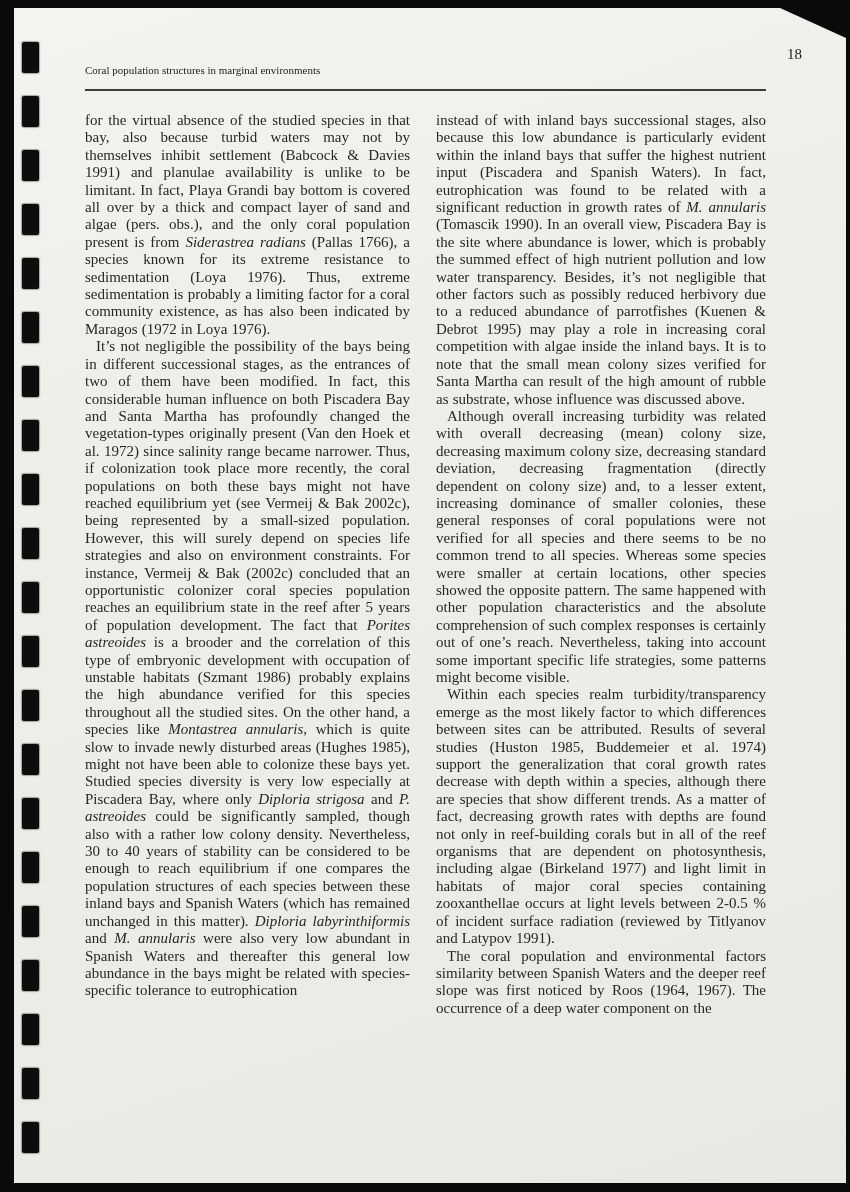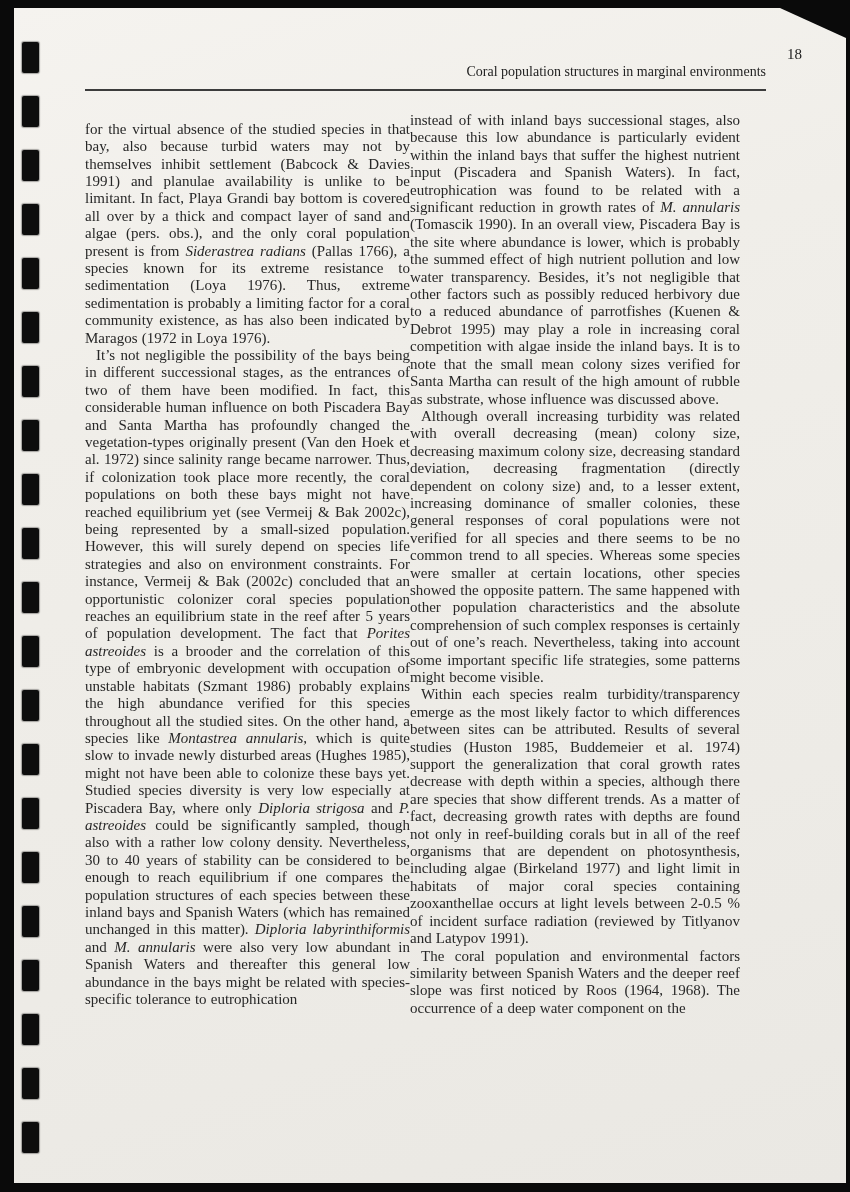--- a/index.html
+++ b/index.html
@@ -20,29 +20,29 @@
     position:absolute; left:8px; width:17px; height:31px;
     background:#0d0d0d; border-radius:2px;
     box-shadow:0 0 1px 1px rgba(20,20,20,.35);
   }
   .page-number {
     position:absolute; top:38px; right:44px;
     font-size:15px; color:#222;
   }
   .running-title {
     position:absolute; top:56px; left:71px; width:681px;
-    text-align:right; font-size:14px; color:#222;
+    text-align:left; font-size:11px; color:#222;
   }
   .rule {
     position:absolute; top:81px; left:71px; width:681px; height:2px;
     background:#3c3c3c;
   }
   .columns {
     position:absolute; top:104px; left:71px; width:681px;
-    display:flex; align-items:center;
+    display:flex; gap:26px;
   }
   .col { width:325px; }
   .col.right { width:330px; }
   .col p {
     margin:0; text-align:justify; text-align-last:left;
     font-size:15px; line-height:17.4px; color:#272727;
     word-spacing:0.4px;
   }
   .col p.indent { text-indent:11px; }
   .col p i { }
@@ -85,19 +85,19 @@
 
     <div class="columns">
       <div class="col left">
           <p class=""><span>for the virtual absence of the studied species in that bay, also because turbid waters may not by themselves inhibit settlement (Babcock &amp; Davies 1991) and planulae availability is unlike to be limitant. In fact, Playa Grandi bay bottom is covered all over by a thick and compact layer of sand and algae (pers. obs.), and the only coral population present is from </span><i>Siderastrea radians</i><span> (Pallas 1766), a species known for its extreme resistance to sedimentation (Loya 1976). Thus, extreme sedimentation is probably a limiting factor for a coral community existence, as has also been indicated by Maragos (1972 in Loya 1976).</span></p>
           <p class="indent"><span>It’s not negligible the possibility of the bays being in different successional stages, as the entrances of two of them have been modified. In fact, this considerable human influence on both Piscadera Bay and Santa Martha has profoundly changed the vegetation-types originally present (Van den Hoek et al. 1972) since salinity range became narrower. Thus, if colonization took place more recently, the coral populations on both these bays might not have reached equilibrium yet (see Vermeij &amp; Bak 2002c), being represented by a small-sized population. However, this will surely depend on species life strategies and also on environment constraints. For instance, Vermeij &amp; Bak (2002c) concluded that an opportunistic colonizer coral species population reaches an equilibrium state in the reef after 5 years of population development. The fact that </span><i>Porites astreoides</i><span> is a brooder and the correlation of this type of embryonic development with occupation of unstable habitats (Szmant 1986) probably explains the high abundance verified for this species throughout all the studied sites. On the other hand, a species like </span><i>Montastrea annularis</i><span>, which is quite slow to invade newly disturbed areas (Hughes 1985), might not have been able to colonize these bays yet. Studied species diversity is very low especially at Piscadera Bay, where only </span><i>Diploria strigosa</i><span> and </span><i>P. astreoides</i><span> could be significantly sampled, though also with a rather low colony density. Nevertheless, 30 to 40 years of stability can be considered to be enough to reach equilibrium if one compares the population structures of each species between these inland bays and Spanish Waters (which has remained unchanged in this matter). </span><i>Diploria labyrinthiformis</i><span> and </span><i>M. annularis</i><span> were also very low abundant in Spanish Waters and thereafter this general low abundance in the bays might be related with species-specific tolerance to eutrophication</span></p>
         </div>
       <div class="col right">
           <p class=""><span>instead of with inland bays successional stages, also because this low abundance is particularly evident within the inland bays that suffer the highest nutrient input (Piscadera and Spanish Waters). In fact, eutrophication was found to be related with a significant reduction in growth rates of </span><i>M. annularis</i><span> (Tomascik 1990). In an overall view, Piscadera Bay is the site where abundance is lower, which is probably the summed effect of high nutrient pollution and low water transparency. Besides, it’s not negligible that other factors such as possibly reduced herbivory due to a reduced abundance of parrotfishes (Kuenen &amp; Debrot 1995) may play a role in increasing coral competition with algae inside the inland bays. It is to note that the small mean colony sizes verified for Santa Martha can result of the high amount of rubble as substrate, whose influence was discussed above.</span></p>
           <p class="indent"><span>Although overall increasing turbidity was related with overall decreasing (mean) colony size, decreasing maximum colony size, decreasing standard deviation, decreasing fragmentation (directly dependent on colony size) and, to a lesser extent, increasing dominance of smaller colonies, these general responses of coral populations were not verified for all species and there seems to be no common trend to all species. Whereas some species were smaller at certain locations, other species showed the opposite pattern. The same happened with other population characteristics and the absolute comprehension of such complex responses is certainly out of one’s reach. Nevertheless, taking into account some important specific life strategies, some patterns might become visible.</span></p>
           <p class="indent"><span>Within each species realm turbidity/transparency emerge as the most likely factor to which differences between sites can be attributed. Results of several studies (Huston 1985, Buddemeier et al. 1974) support the generalization that coral growth rates decrease with depth within a species, although there are species that show different trends. As a matter of fact, decreasing growth rates with depths are found not only in reef-building corals but in all of the reef organisms that are dependent on photosynthesis, including algae (Birkeland 1977) and light limit in habitats of major coral species containing zooxanthellae occurs at light levels between 2-0.5 % of incident surface radiation (reviewed by Titlyanov and Latypov 1991).</span></p>
-          <p class="indent"><span>The coral population and environmental factors similarity between Spanish Waters and the deeper reef slope was first noticed by Roos (1964, 1968). The occurrence of a deep water component on the</span></p>
+          <p class="indent"><span>The coral population and environmental factors similarity between Spanish Waters and the deeper reef slope was first noticed by Roos (1964, 1967). The occurrence of a deep water component on the</span></p>
         </div>
     </div>
 
     <div class="corner-cut"></div>
   </div>
 </div>
 
 </body></html>

